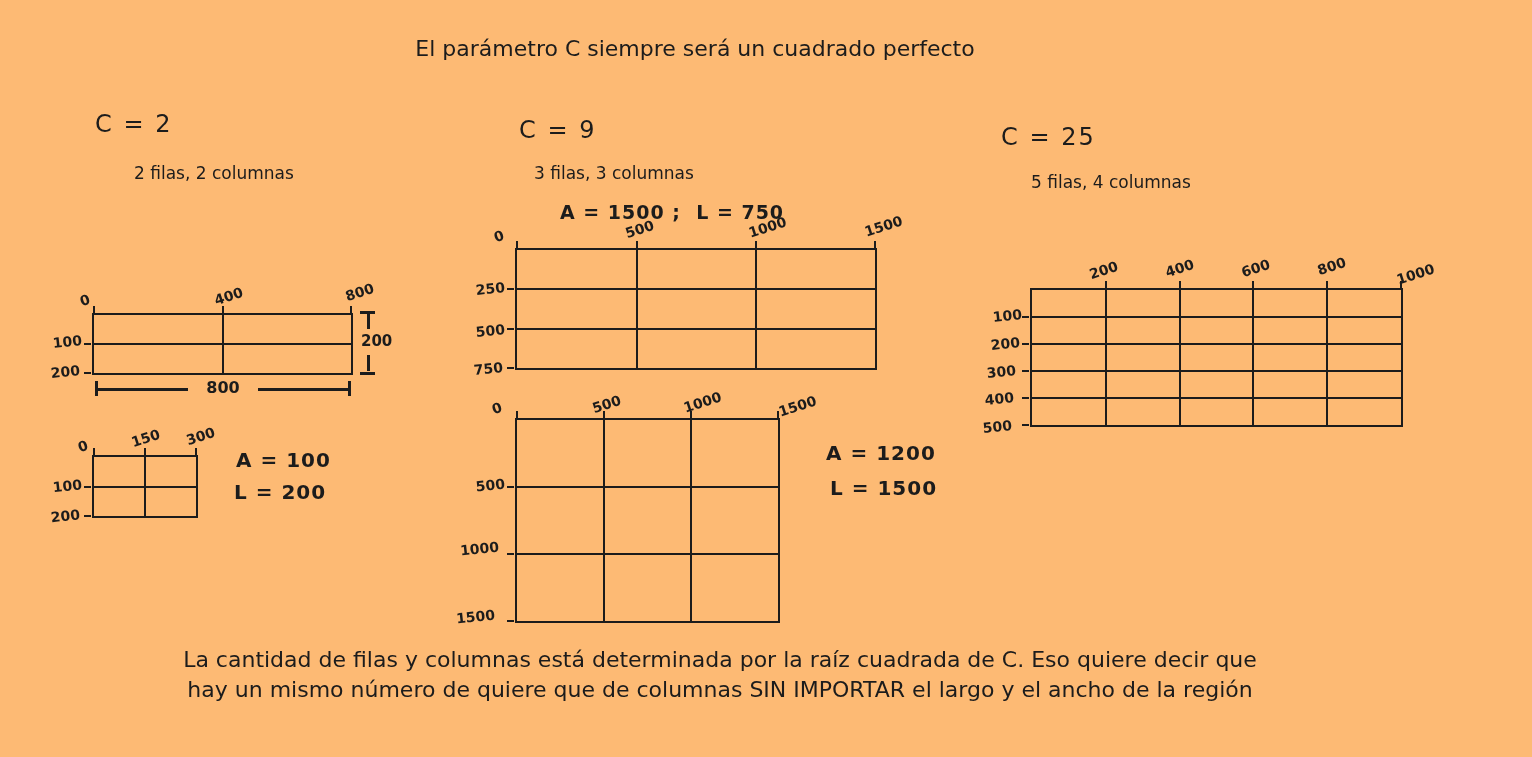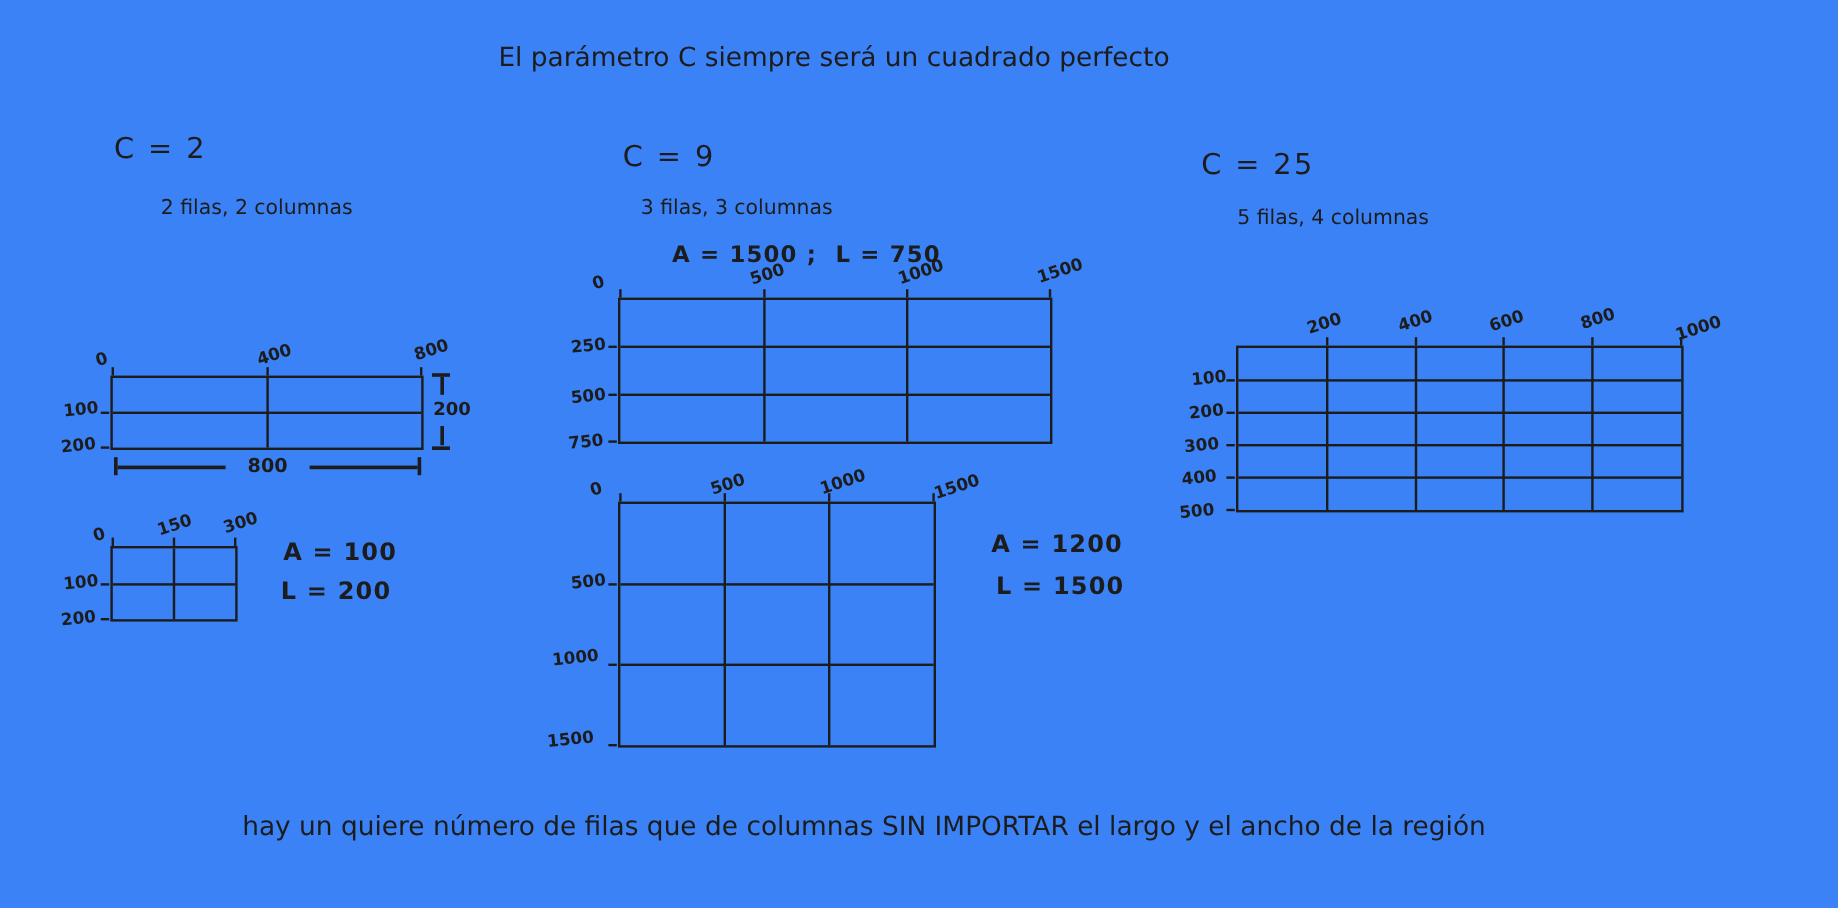--- a/index.html
+++ b/index.html
@@ -1,18 +1,18 @@
 <!DOCTYPE html>
 <html><head>
 <meta charset="utf-8">
 <style>
   :root { --ink:#1c1c1c; }
   html,body{margin:0;padding:0;background:#fff;}
   .canvas{
-    position:relative; width:1532px; height:757px; background:#3b82f6;
+    position:relative; width:1532px; height:757px; background:#fdba74;
     font-family:"DejaVu Sans", sans-serif; color:var(--ink); overflow:hidden;
   }
   .hw{position:absolute; color:var(--ink); white-space:pre;}
   .title{left:0; width:1390px; text-align:center; top:36px; font-size:22px;}
   .c-label{font-size:24px; letter-spacing:2px;}
   .subtitle{font-size:17px;}
   .formula{font-size:19px; font-weight:bold; letter-spacing:1px;}
   .side-label{font-size:20px; font-weight:bold; letter-spacing:1px;}
   .grid-box{position:absolute; border:2px solid var(--ink); box-sizing:border-box;}
   .vline{position:absolute; top:0; bottom:0; width:2px; background:var(--ink);}
@@ -164,15 +164,16 @@
   <span class="hw xtick" style="left:1165px;top:260px">400</span>
   <span class="hw xtick" style="left:1241px;top:260px">600</span>
   <span class="hw xtick" style="left:1317px;top:258px">800</span>
   <span class="hw xtick" style="left:1396px;top:266px">1000</span>
   <span class="hw ytick" style="left:982px;top:308px;width:40px">100</span>
   <span class="hw ytick" style="left:980px;top:336px;width:40px">200</span>
   <span class="hw ytick" style="left:976px;top:364px;width:40px">300</span>
   <span class="hw ytick" style="left:974px;top:391px;width:40px">400</span>
   <span class="hw ytick" style="left:972px;top:419px;width:40px">500</span>
 
-  <div class="hw footer" style="top:675px">hay un quiere número de filas que de columnas SIN IMPORTAR el largo y el ancho de la región</div>
+  <div class="hw footer" style="top:645px">La cantidad de filas y columnas está determinada por la raíz cuadrada de C. Eso quiere decir que</div>
+  <div class="hw footer" style="top:675px">hay un mismo número de quiere que de columnas SIN IMPORTAR el largo y el ancho de la región</div>
 
 </div>
 
 </body></html>

